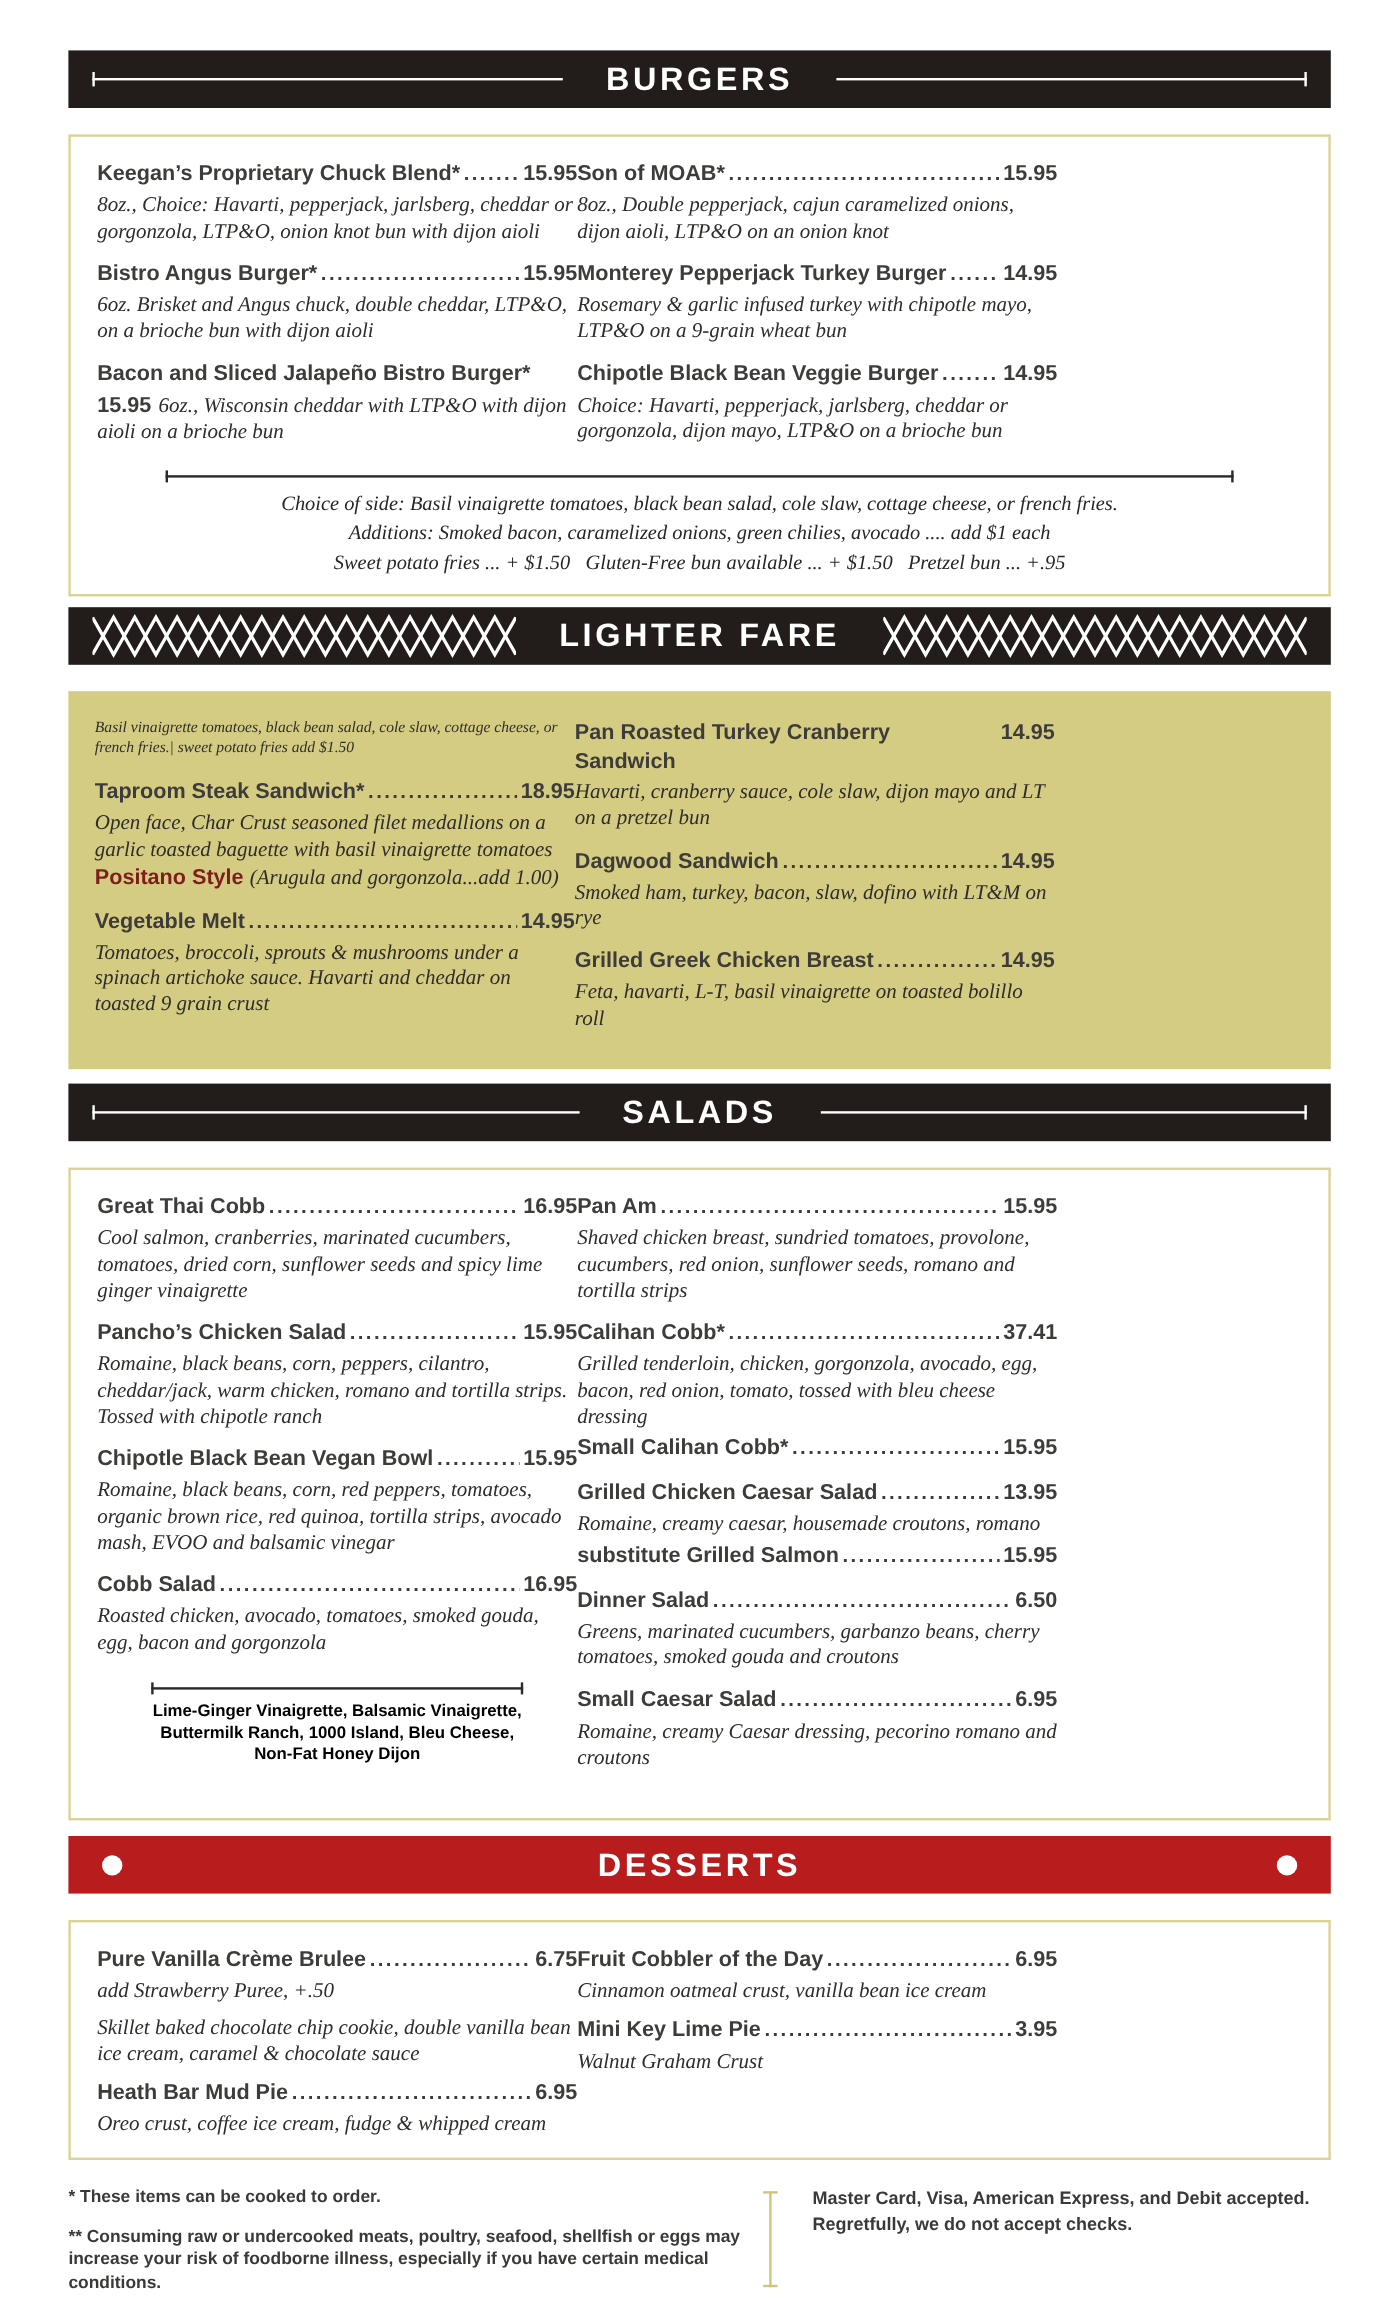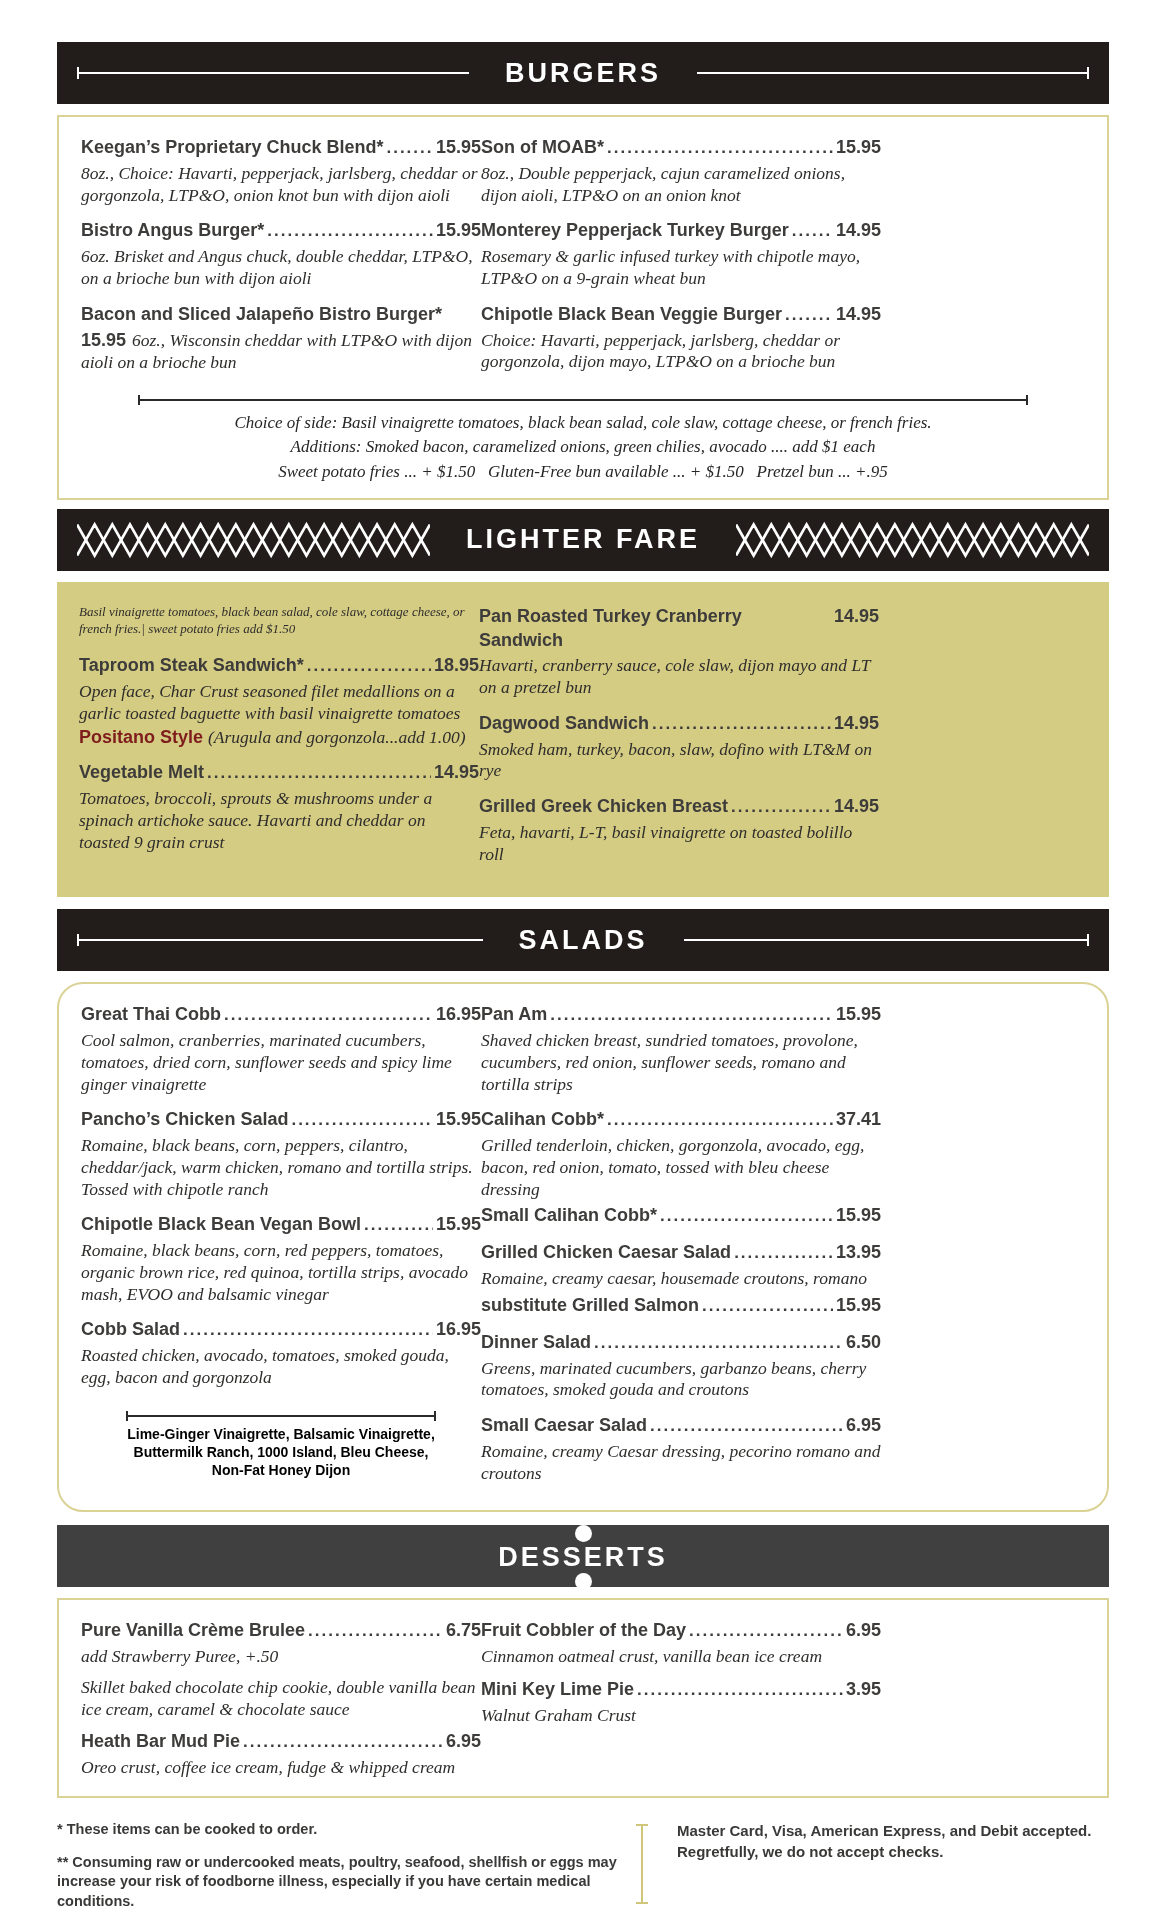--- a/index.html
+++ b/index.html
@@ -4,23 +4,23 @@
 <style>
   * { box-sizing: border-box; margin: 0; padding: 0; }
   html, body { background: #ffffff; }
   body {
     width: 1166px; height: 1920px; overflow: hidden;
     margin: 0 auto; padding: 42px 57px 0;
     font-family: "Liberation Sans", sans-serif;
   }
 
   
-  .bar { height: 62px; display: flex; align-items: center; margin-bottom: 11px; }
+  .bar { height: 48px; display: flex; align-items: center; margin-bottom: 22px; }
   .bar.dark { background: #221d1a; padding: 0 20px; }
-  .bar.khaki { background: #404040; padding: 0 28px; flex-direction: column; }
+  .bar.khaki { background: #b91c1c; padding: 0 28px; }
   .bar-title {
     color: #fff; font-weight: bold; font-size: 27px; letter-spacing: 3px;
     margin: 0 36px; white-space: nowrap;
   }
   .bar.khaki .bar-title { flex: 1; text-align: center; margin: 0; }
   .rule { flex: 1; height: 2px; background: #fff; position: relative; }
   .rule::before { content: ""; position: absolute; width: 2px; height: 12px; top: -5px; background: #fff; }
   .rule.left::before { left: 0; }
   .rule.right::before { right: 0; }
   .zz { flex: 1; height: 38px; }
@@ -70,21 +70,21 @@
   .box-footnote { text-align: center; padding: 2px 30px 14px; }
   .box-footnote .line {
     font-family: "Liberation Serif", serif; font-style: italic;
     font-size: 17px; color: #262626; line-height: 1.42;
   }
   .salad-foot { margin-top: 26px; text-align: center; padding: 0 6px; }
   .salad-foot .tick-rule { width: 80%; margin-bottom: 8px; }
   .salad-foot .line { font-weight: bold; font-size: 14px; color: #000000; line-height: 1.3; }
 
   #burgers-box { margin-bottom: 9px; }
-  #salads-box { margin-bottom: 13px; padding-bottom: 6px; border-radius: 26px; }
+  #salads-box { margin-bottom: 13px; padding-bottom: 20px; }
   #desserts-box { margin-bottom: 10px; }
 
   
   .footer { display: flex; padding-top: 12px; }
   .foot-left { width: 560px; }
   .foot-note { font-weight: bold; font-size: 14.5px; color: #3a3938; line-height: 1.35; margin-bottom: 13px; }
   .foot-divider { width: 2px; background: #cfc67b; height: 80px; margin: 4px 34px 0 24px; position: relative; flex: none; }
   .foot-divider::before, .foot-divider::after { content: ""; position: absolute; left: -5px; width: 12px; height: 2px; background: #cfc67b; }
   .foot-divider::before { top: 0; }
   .foot-divider::after { bottom: 0; }

